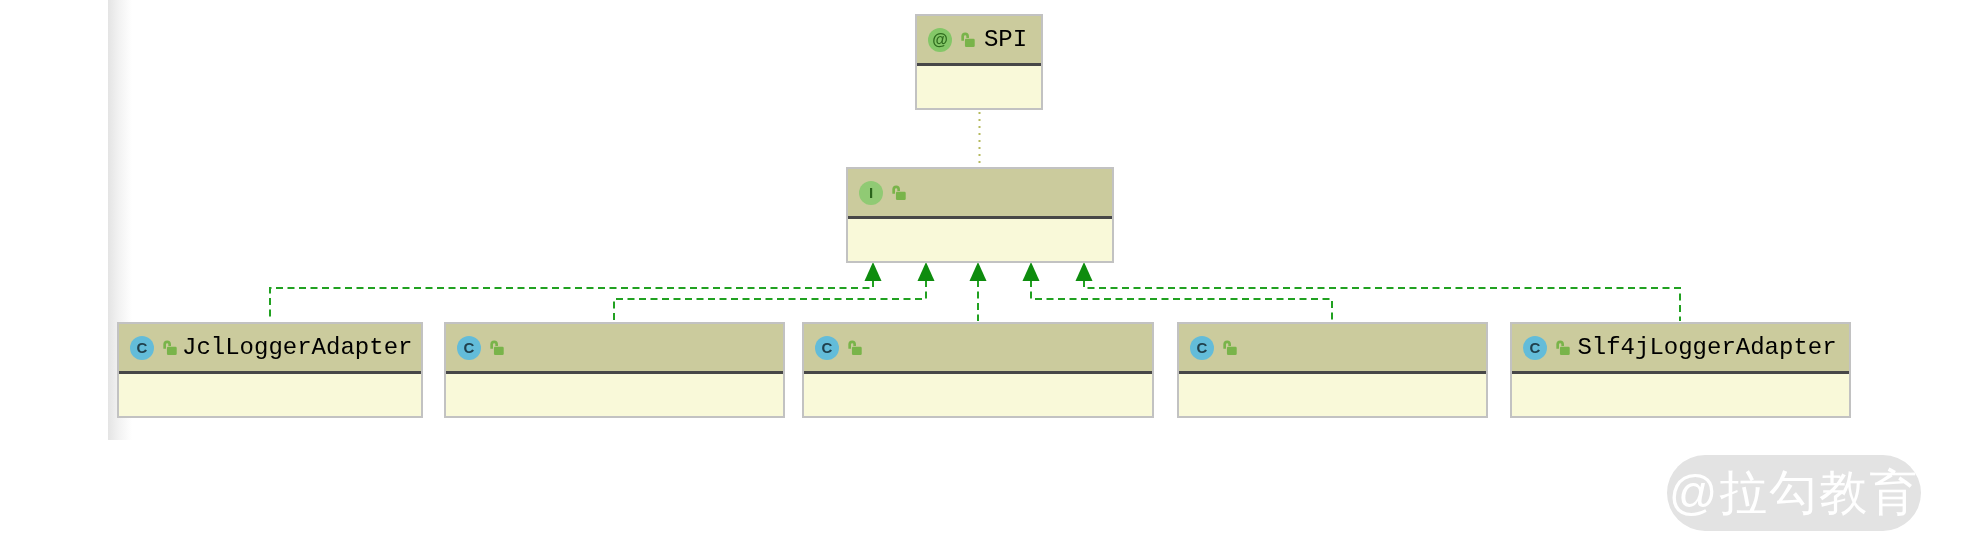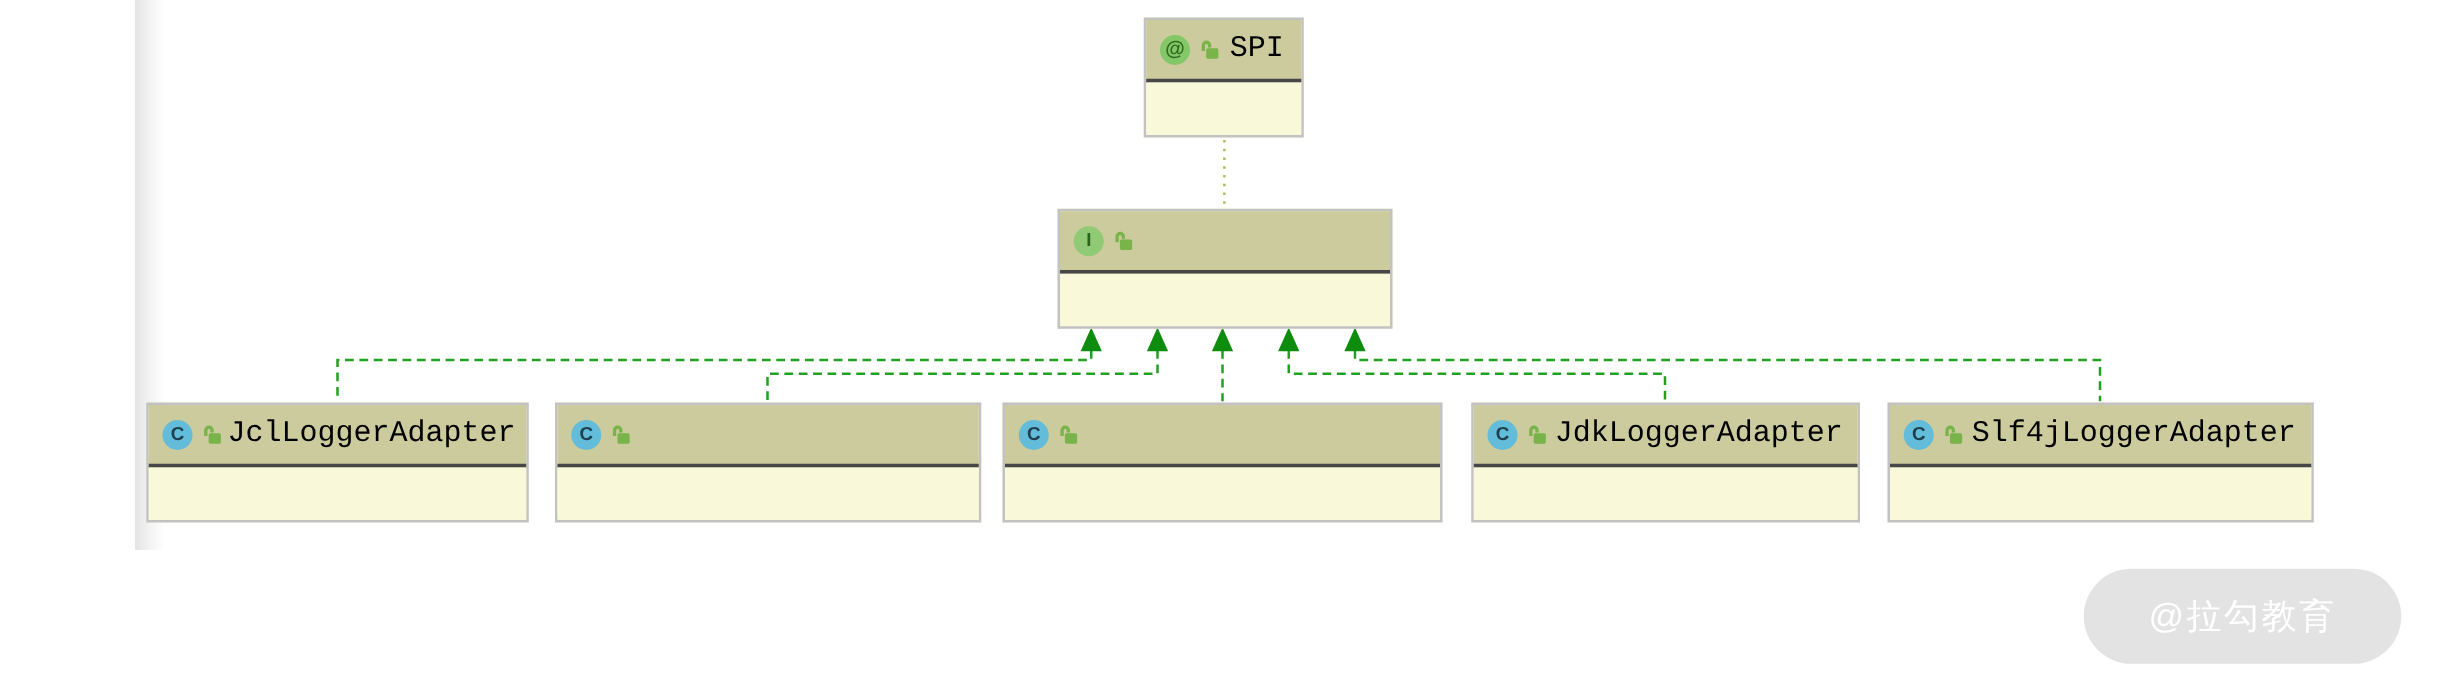--- a/index.html
+++ b/index.html
@@ -58,21 +58,21 @@
   }
   .uml-body { height: 41px; background: #f9f9d9; }
   .watermark {
     position: absolute;
     left: 1667px; top: 455px;
     width: 254px; height: 76px;
     background: #e3e3e3;
     border-radius: 38px;
     display: flex; align-items: center; justify-content: center;
     color: #ffffff;
-    font-size: 28px;
+    font-size: 48px;
     letter-spacing: 2px;
     font-family: "Liberation Sans", sans-serif;
   }
 </style>
 </head>
 <body>
 
 <div class="canvas">
 
   <div class="left-strip"></div>
@@ -167,21 +167,20 @@
 
   <div class="uml-node" style="left:1177px; top:322px; width:311px;">
     <div class="uml-header">
       <span class="uml-badge badge-class">C</span>
       <span class="uml-lock">
         <svg width="17" height="17" viewBox="0 0 16 16">
           <path d="M2.2 9.2 V5 a3.6 3.6 0 0 1 7.2 0 v1.6 h-2.5 V5 a1.1 1.1 0 0 0 -2.2 0 v4.2 z" fill="#79b44a"></path>
           <rect x="5.6" y="7.2" width="9.2" height="7.8" rx="1.2" fill="#79b44a"></rect>
         </svg>
       </span>
-      <span class="uml-title">JdkLoggerAdapter</span>
     </div>
     <div class="uml-body"></div>
   </div>
 
   <div class="uml-node" style="left:1510px; top:322px; width:341px;">
     <div class="uml-header">
       <span class="uml-badge badge-class">C</span>
       <span class="uml-lock">
         <svg width="17" height="17" viewBox="0 0 16 16">
           <path d="M2.2 9.2 V5 a3.6 3.6 0 0 1 7.2 0 v1.6 h-2.5 V5 a1.1 1.1 0 0 0 -2.2 0 v4.2 z" fill="#79b44a"></path>

